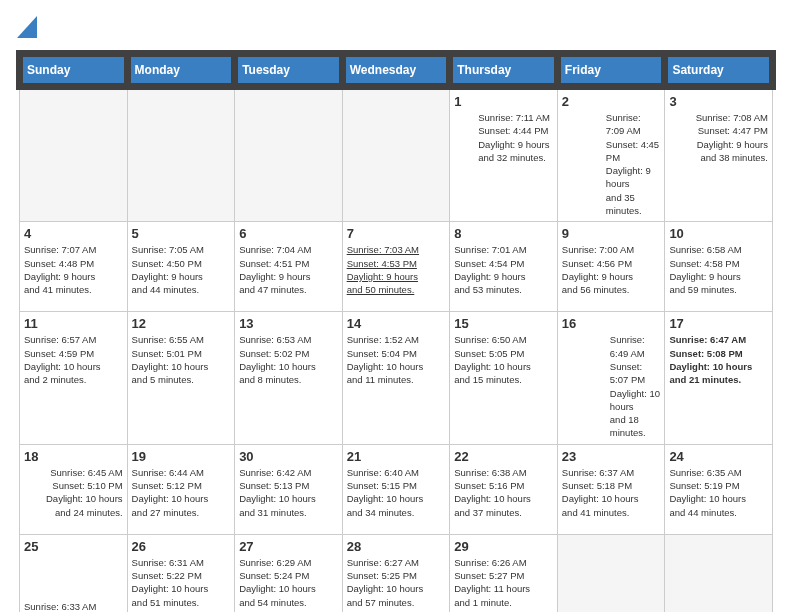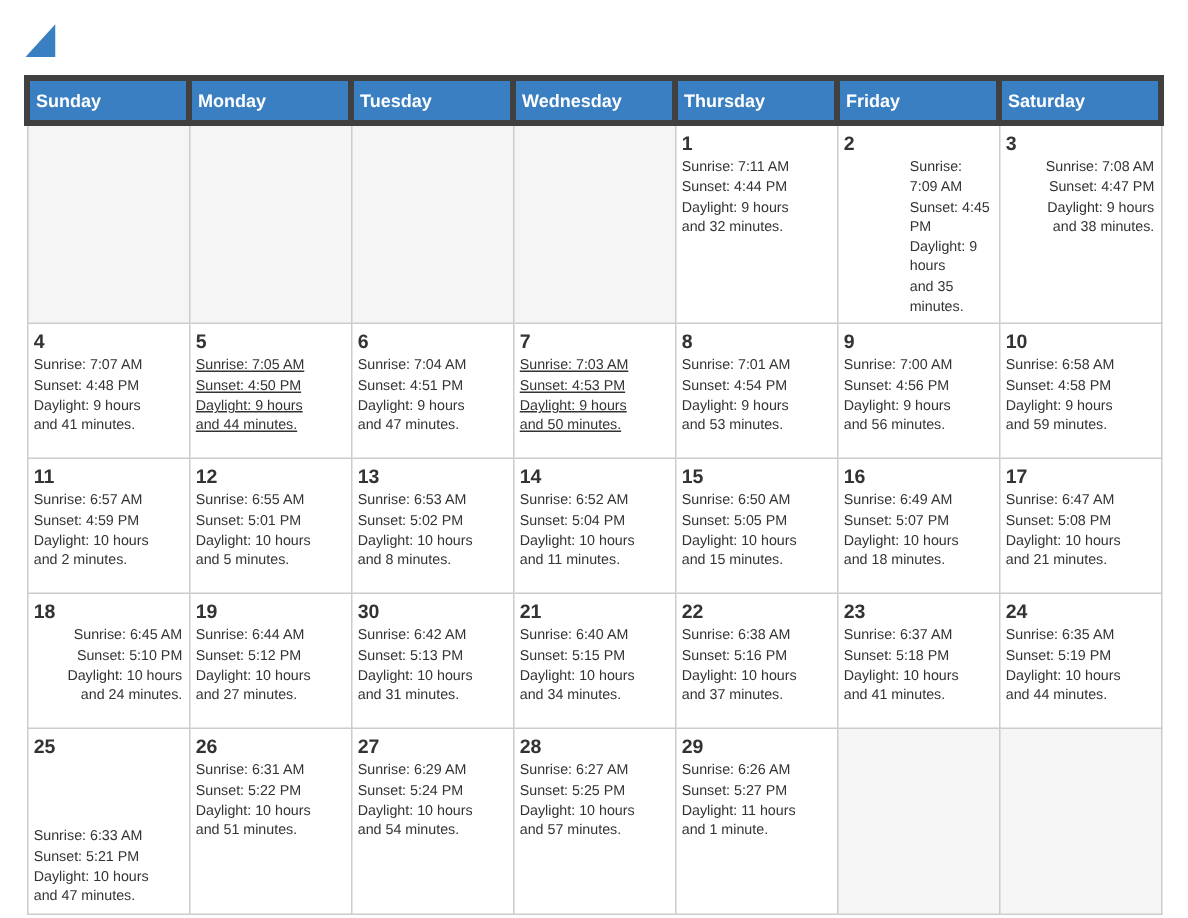--- a/index.html
+++ b/index.html
@@ -34,21 +34,21 @@
       border-collapse: collapse;
       table-layout: fixed;
     }
     th {
       background-color: #3a7fc1;
       color: #fff;
       font-size: 12px;
       font-weight: bold;
       padding: 6px 4px;
       text-align: left;
-      border: 4px solid #404040;
+      border: 7px solid #404040;
     }
     td {
       border: 1px solid #ccc;
       vertical-align: top;
       padding: 4px;
       height: 90px;
       background: #fff;
     }
     td.empty {
       background: #f5f5f5;
@@ -103,21 +103,21 @@
       </tr>
   </thead>
   <tbody id="calendar-body">
   <tr>
         <td class="empty"></td>
         <td class="empty"></td>
         <td class="empty"></td>
         <td class="empty"></td>
         <td>
           <div class="day-number">1</div>
-          <div class="day-info" style="white-space: pre-line;">Sunrise: 7:11 AM
+          <div class="day-info" style="white-space: pre-line; margin-left: 24px;">Sunrise: 7:11 AM
 Sunset: 4:44 PM
 Daylight: 9 hours
 and 32 minutes.</div>
         </td>
         <td>
           <div class="day-number">2</div>
           <div class="day-info" style="white-space: pre-line; margin-left: 44px;">Sunrise: 7:09 AM
 Sunset: 4:45 PM
 Daylight: 9 hours
 and 35 minutes.</div>
@@ -133,21 +133,21 @@
       <tr>
         <td>
           <div class="day-number">4</div>
           <div class="day-info" style="white-space: pre-line;">Sunrise: 7:07 AM
 Sunset: 4:48 PM
 Daylight: 9 hours
 and 41 minutes.</div>
         </td>
         <td>
           <div class="day-number">5</div>
-          <div class="day-info" style="white-space: pre-line; text-decoration: underline;">Sunrise: 7:05 AM
+          <div class="day-info" style="white-space: pre-line;">Sunrise: 7:05 AM
 Sunset: 4:50 PM
 Daylight: 9 hours
 and 44 minutes.</div>
         </td>
         <td>
           <div class="day-number">6</div>
           <div class="day-info" style="white-space: pre-line;">Sunrise: 7:04 AM
 Sunset: 4:51 PM
 Daylight: 9 hours
 and 47 minutes.</div>
@@ -198,42 +198,42 @@
         </td>
         <td>
           <div class="day-number">13</div>
           <div class="day-info" style="white-space: pre-line;">Sunrise: 6:53 AM
 Sunset: 5:02 PM
 Daylight: 10 hours
 and 8 minutes.</div>
         </td>
         <td>
           <div class="day-number">14</div>
-          <div class="day-info" style="white-space: pre-line;">Sunrise: 6:52 AM
+          <div class="day-info" style="white-space: pre-line;">Sunrise: 1:52 AM
 Sunset: 5:04 PM
 Daylight: 10 hours
 and 11 minutes.</div>
         </td>
         <td>
           <div class="day-number">15</div>
           <div class="day-info" style="white-space: pre-line;">Sunrise: 6:50 AM
 Sunset: 5:05 PM
 Daylight: 10 hours
 and 15 minutes.</div>
         </td>
         <td>
           <div class="day-number">16</div>
-          <div class="day-info" style="white-space: pre-line;">Sunrise: 6:49 AM
+          <div class="day-info" style="white-space: pre-line; margin-left: 48px;">Sunrise: 6:49 AM
 Sunset: 5:07 PM
 Daylight: 10 hours
 and 18 minutes.</div>
         </td>
         <td>
           <div class="day-number">17</div>
-          <div class="day-info" style="white-space: pre-line;">Sunrise: 6:47 AM
+          <div class="day-info" style="white-space: pre-line; font-weight: bold;">Sunrise: 6:47 AM
 Sunset: 5:08 PM
 Daylight: 10 hours
 and 21 minutes.</div>
         </td>
       </tr>
       <tr>
         <td>
           <div class="day-number">18</div>
           <div class="day-info" style="white-space: pre-line; text-align: right;">Sunrise: 6:45 AM
 Sunset: 5:10 PM

